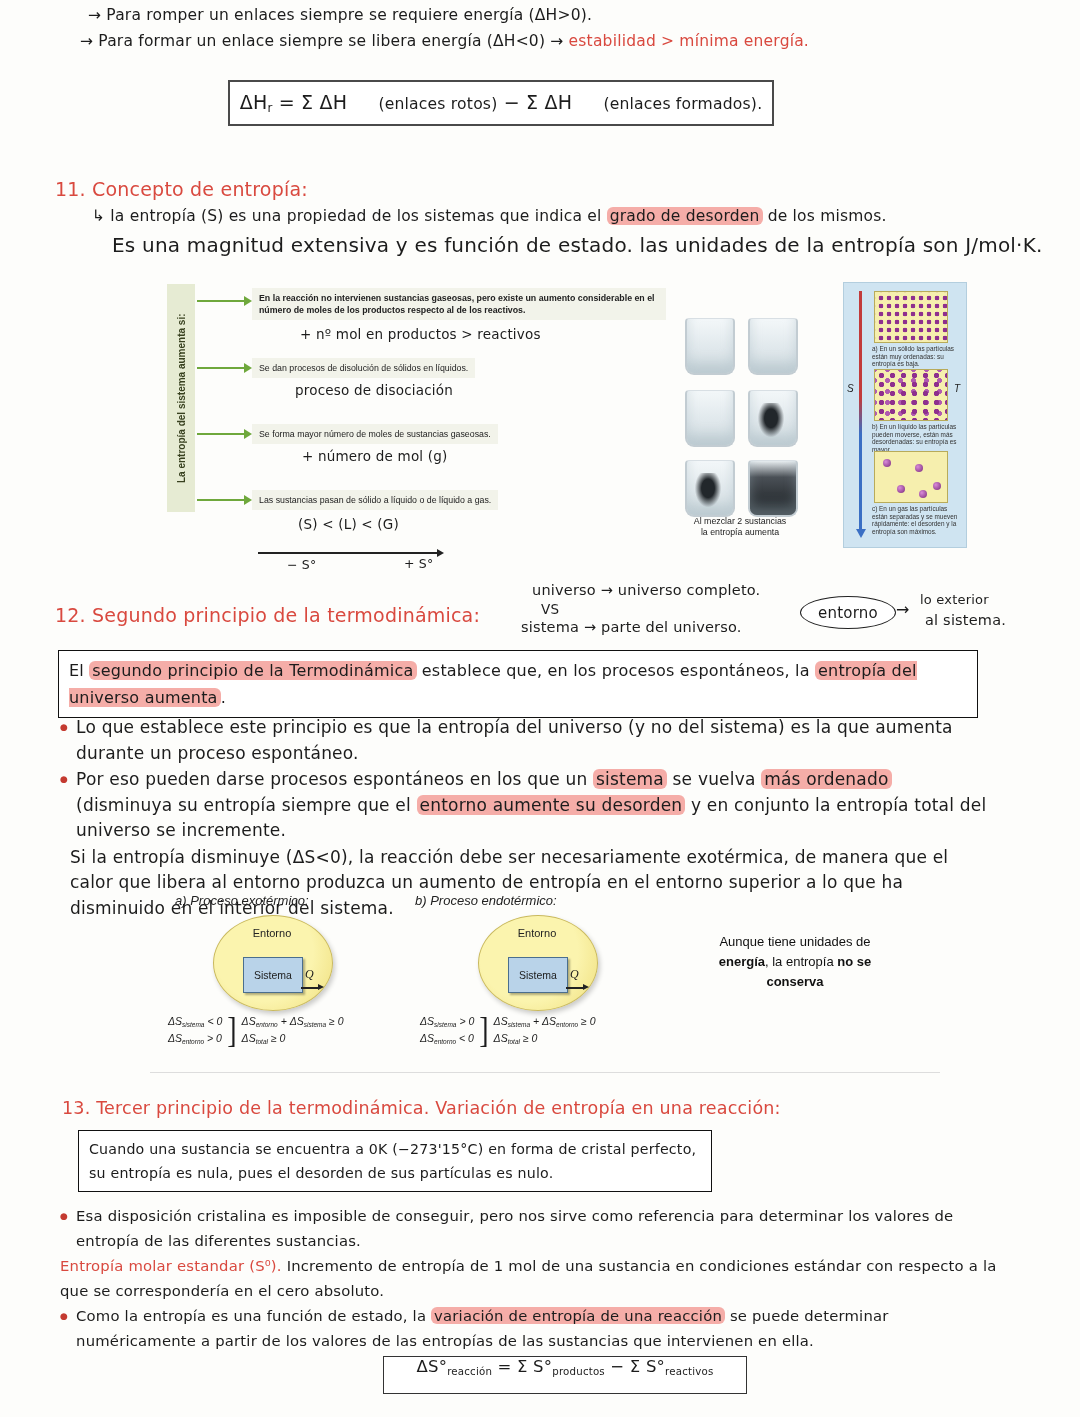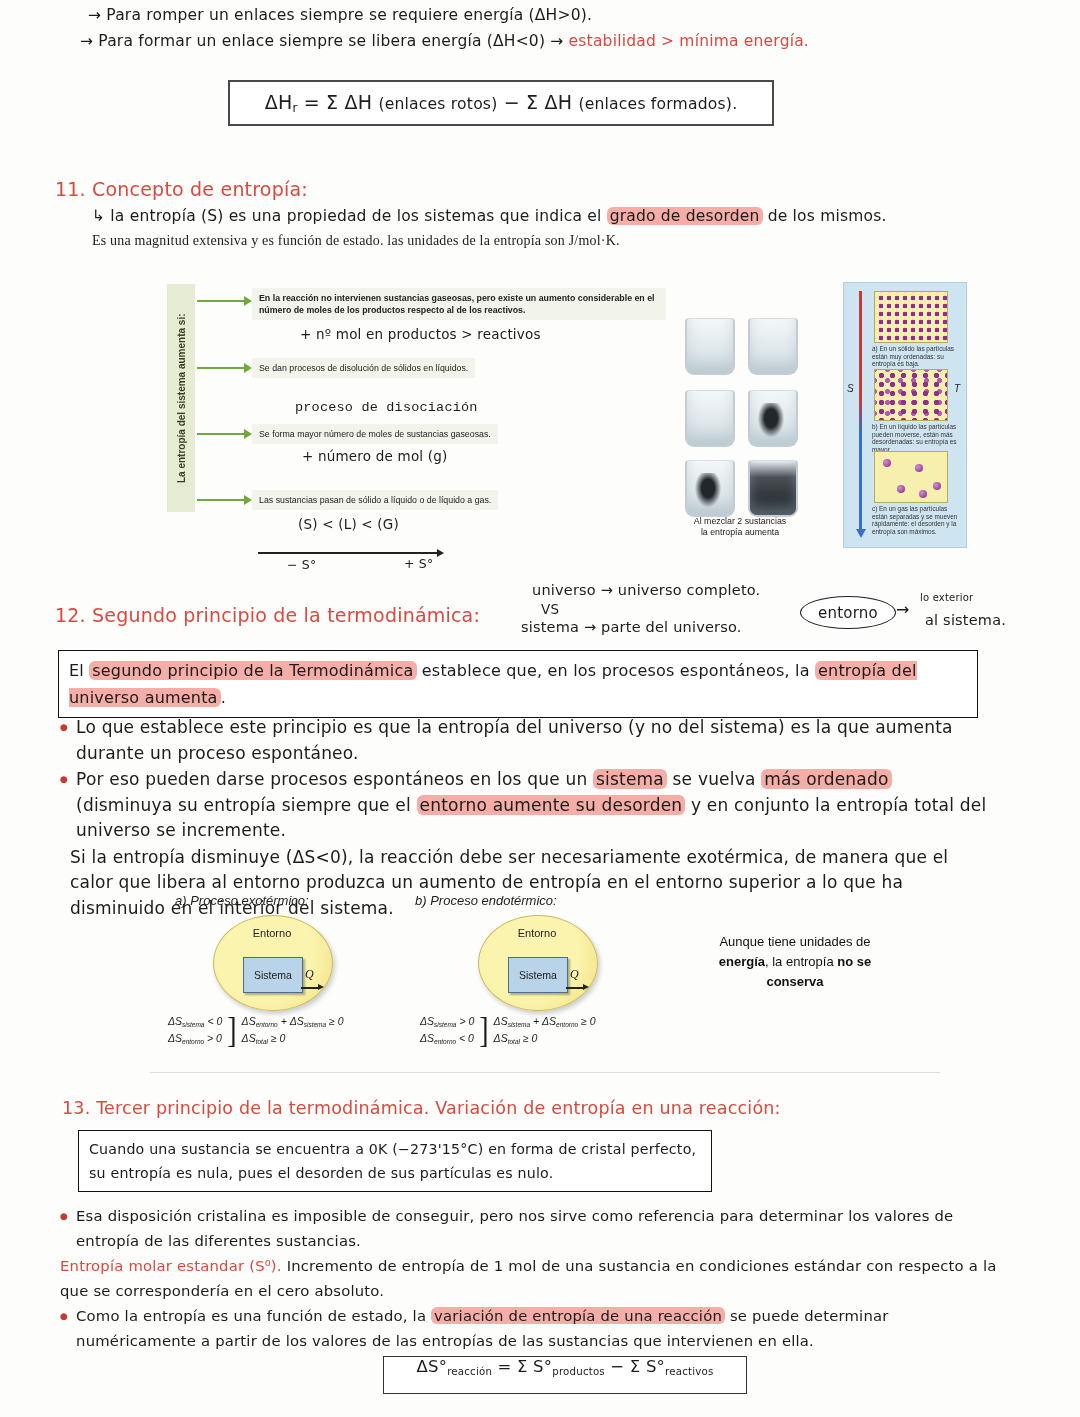--- a/index.html
+++ b/index.html
@@ -7,21 +7,21 @@
           font-family:"DejaVu Sans",sans-serif; color:#1c1c1c; overflow:hidden;
           margin:0 auto; }
   .abs { position:absolute; }
   .hw { font-family:"DejaVu Sans",sans-serif; letter-spacing:0.2px; }
   .printed { font-family:"Liberation Sans",sans-serif; letter-spacing:0; }
   .red-h { color:#d9493f; }
   span.hl { background:#f5ada8; border-radius:6px; padding:0 3px; }
   span.red { color:#d9493f; }
   span.b { font-weight:bold; }
   span.sub { font-size:0.62em; vertical-align:-0.28em; }
-  span.small { font-size:0.82em; }
+  span.small { font-size:0.82em;margin-left:25px; }
 
   .formula-box { border:2px solid #4a4a4a; display:flex; align-items:center; justify-content:center;
                  font-size:19px; background:#fff; }
   .formula-box-sm { border:1.6px solid #333; display:flex; align-items:flex-start; justify-content:center;
                     font-size:16.5px; background:#fff; }
 
   .side-label { width:28px; height:228px; background:#e6ebd3; color:#38411f;
                 display:flex; align-items:center; justify-content:center;
                 writing-mode:vertical-rl; transform:rotate(180deg);
                 font-size:10px; font-weight:bold; font-family:"Liberation Sans",sans-serif; }
@@ -102,34 +102,34 @@
 <div class="page">
 
   <div class="abs hw" style="left:88px; top:6px; font-size:15.5px;"><span>→ Para romper un enlaces siempre se requiere energía (ΔH&gt;0).</span></div>
   <div class="abs hw" style="left:80px; top:32px; font-size:15.5px;"><span>→ Para formar un enlace siempre se libera energía (ΔH&lt;0) → </span><span class="red">estabilidad &gt; mínima energía.</span></div>
   <div class="abs formula-box hw" style="left:228px; top:80px; width:542px; height:42px;">
     <span><span>ΔH</span><span class="sub">r</span><span> = Σ ΔH </span><span class="small">(enlaces rotos)</span><span> − Σ ΔH </span><span class="small">(enlaces  formados).</span></span>
   </div>
 
   <div class="abs hw red-h" style="left:55px; top:178px; font-size:19px;">11. Concepto de entropía:</div>
   <div class="abs hw" style="left:92px; top:207px; font-size:15.5px;"><span>↳ la entropía (S) es una propiedad de los sistemas que indica el </span><span class="hl">grado de desorden</span><span> de los mismos.</span></div>
-  <div class="abs hw" style="left:92px; top:233px; font-size:14px;font-family:Liberation Serif, serif;">Es una magnitud extensiva y es función de estado. las unidades de la entropía son J/mol·K.</div>
+  <div class="abs hw" style="left:112px; top:233px; font-size:20px;">Es una magnitud extensiva y es función de estado. las unidades de la entropía son J/mol·K.</div>
 
   <div class="abs side-label" style="left:167px; top:284px;">La entropía del sistema aumenta si:</div>
 
   <div class="abs g-arrow" style="left:197px; top:300px; width:48px;"></div>
   <div class="abs g-arrow" style="left:197px; top:367px; width:48px;"></div>
   <div class="abs g-arrow" style="left:197px; top:433px; width:48px;"></div>
   <div class="abs g-arrow" style="left:197px; top:499px; width:48px;"></div>
 
   <div class="abs row-box printed" style="left:252px; top:288px; max-width:400px;font-weight:bold;">En la reacción no intervienen sustancias gaseosas, pero existe un aumento considerable en el número de moles de los productos respecto al de los reactivos.</div>
   <div class="abs hw note-hw" style="left:300px; top:326px;">+ nº mol en productos &gt; reactivos</div>
 
   <div class="abs row-box printed" style="left:252px; top:358px;">Se dan procesos de disolución de sólidos en líquidos.</div>
-  <div class="abs hw note-hw" style="left:295px; top:400px;font-family:Liberation Mono, monospace;">proceso de  disociación</div>
+  <div class="abs hw note-hw" style="left:295px; top:382px;">proceso de  disociación</div>
 
   <div class="abs row-box printed" style="left:252px; top:424px;">Se forma mayor número de moles de sustancias gaseosas.</div>
   <div class="abs hw note-hw" style="left:302px; top:448px;">+ número de mol (g)</div>
 
   <div class="abs row-box printed" style="left:252px; top:490px;">Las sustancias pasan de sólido a líquido o de líquido a gas.</div>
   <div class="abs hw note-hw" style="left:298px; top:516px;">(S) &lt; (L) &lt; (G)</div>
 
   <div class="abs axis-line" style="left:258px; top:552px; width:180px;"></div>
   <div class="abs hw" style="left:287px; top:557px; font-size:12.5px;">− S°</div>
   <div class="abs hw" style="left:404px; top:556px; font-size:12.5px;">+ S°</div>
@@ -170,21 +170,21 @@
   <div class="abs hw" style="left:532px; top:582px; font-size:14.5px;">universo → universo completo.</div>
   <div class="abs hw" style="left:541px; top:601px; font-size:13.5px;">VS</div>
   <div class="abs hw" style="left:521px; top:619px; font-size:14.5px;">sistema → parte del universo.</div>
 
   <div class="abs hw red-h" style="left:55px; top:604px; font-size:19px;">12. Segundo principio de la termodinámica:</div>
 
   <div class="abs entorno-ellipse hw" style="left:800px; top:596px; width:94px; height:31px;">
     <span>entorno</span>
   </div>
   <div class="abs hw" style="left:896px; top:600px; font-size:16px;">→</div>
-  <div class="abs hw" style="left:920px; top:592px; font-size:10px;">lo exterior</div>
+  <div class="abs hw" style="left:920px; top:592px; font-size:13px;">lo exterior</div>
   <div class="abs hw" style="left:925px; top:612px; font-size:14.5px;">al sistema.</div>
 
   <div class="abs rule-box hw" style="left:58px; top:650px; width:898px;"><span>El </span><span class="hl">segundo principio de la Termodinámica</span><span> establece que, en los procesos espontáneos, la </span><span class="hl">entropía del universo aumenta</span><span>.</span></div>
 
   <div class="abs" style="left:60px; top:715px; width:930px;">
     <div class="para hw">
       <span class="dot">●</span>
       <div class="txt"><span>Lo que establece este principio es que la entropía del universo (y no del sistema) es la que aumenta durante un proceso espontáneo.</span></div>
     </div>
     <div class="para hw">

